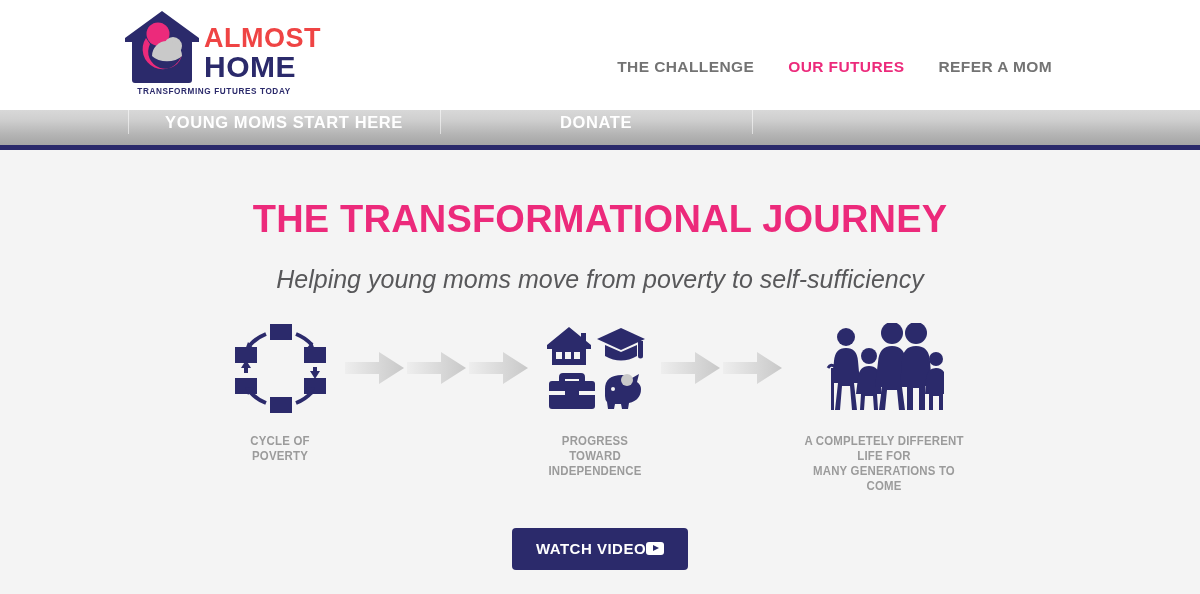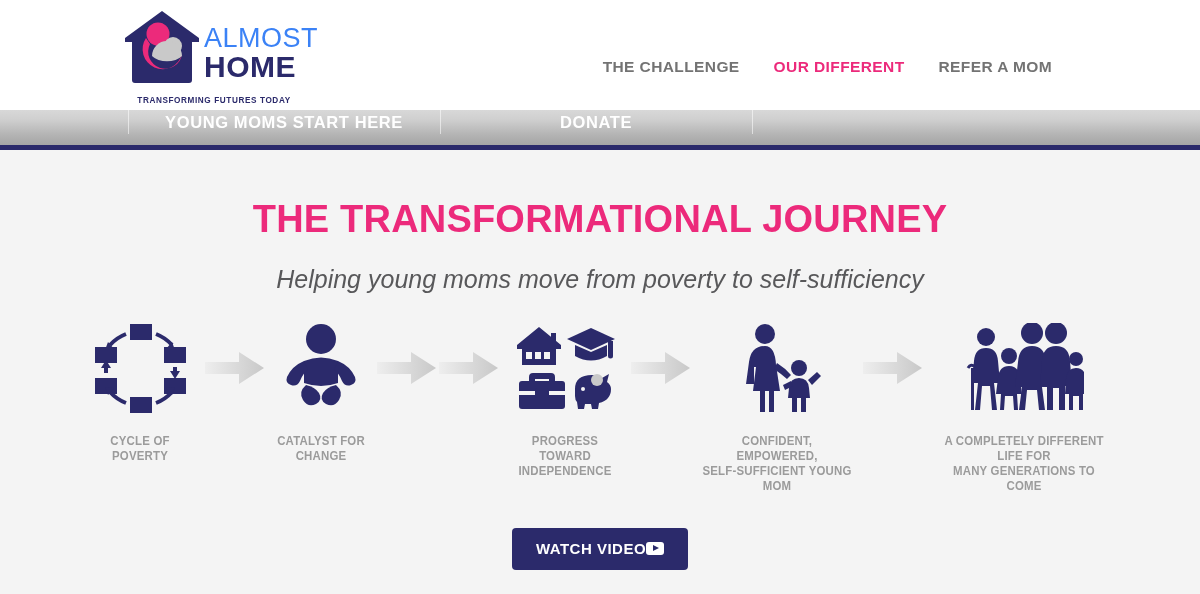--- a/index.html
+++ b/index.html
@@ -19,29 +19,29 @@
   }
   .logo-wrap {
     position: absolute;
     left: 122px; top: 8px;
     width: 180px; height: 92px;
     display: flex; align-items: flex-start;
   }
   .logo-mark { width: 80px; height: 78px; flex: 0 0 80px; }
   .logo-text { margin-left: 2px; padding-top: 18px; }
   .logo-almost {
-    font-size: 27px; font-weight: normal; letter-spacing: .5px;
-    color: #3b82f6; line-height: .95; font-family: "Liberation Sans", sans-serif;
+    font-size: 27px; font-weight: bold; letter-spacing: .5px;
+    color: #ef4444; line-height: .95; font-family: "Liberation Sans", sans-serif;
   }
   .logo-home {
     font-size: 30px; font-weight: bold; letter-spacing: .5px;
     color: #2b2a6b; line-height: 1.0;
   }
   .logo-tag {
-    position: absolute; left: 4px; top: 88px;
+    position: absolute; left: 4px; top: 79px;
     width: 176px; text-align: center;
     font-size: 8.2px; font-weight: bold; letter-spacing: .6px;
     color: #2b2a6b;
   }
 
   .topnav {
     position: absolute;
     right: 148px; top: 58px;
     display: flex; gap: 34px;
     align-items: baseline;
@@ -153,21 +153,21 @@
     </svg>
     <div class="logo-text">
       <div class="logo-almost">ALMOST</div>
       <div class="logo-home">HOME</div>
     </div>
     <div class="logo-tag">TRANSFORMING FUTURES TODAY</div>
   </div>
 
   <nav class="topnav">
     <a href="#">THE CHALLENGE</a>
-    <a href="#" class="active">OUR DIFFERENT</a>
+    <a href="#" class="active">OUR FUTURES</a>
     <a href="#">REFER A MOM</a>
   </nav>
 </div>
 
 <div class="graybar">
   <div class="gb-cell gb-pad"></div>
   <div class="gb-cell gb-item">
     <span>YOUNG MOMS START HERE</span>
   </div>
   <div class="gb-cell gb-item">
@@ -221,36 +221,20 @@
         <defs>
             <linearGradient id="ag1" x1="0" y1="0" x2="1" y2="0">
           <stop offset="0" stop-color="#eeeeee"></stop>
               <stop offset="1" stop-color="#c8c8c8"></stop>
         </linearGradient>
           </defs>
         <path d="M0 11 H34 V1 L59 17 L34 33 V23 H0 Z" fill="url(#ag1)"></path>
       </svg>
     </div>
 
-    <div class="stage w2">
-      <div class="stage-icon">
-        <svg width="78" height="90" viewBox="0 0 78 90">
-          <g fill="#2b2a6b">
-            <circle cx="39" cy="16" r="15"></circle>
-            <path d="M22 38 q17 -7 34 0 l0 22 q-17 6 -34 0 z"></path>
-            <path d="M22 38 q-12 5 -17 16 q-2 6 4 8 q6 2 9 -4 q3 -8 8 -11 z"></path>
-            <path d="M56 38 q12 5 17 16 q2 6 -4 8 q-6 2 -9 -4 q-3 -8 -8 -11 z"></path>
-            <path d="M24 62 q-8 7 -3 15 q5 8 13 4 q7 -4 3 -11 q-4 -6 -13 -8 z"></path>
-            <path d="M54 62 q8 7 3 15 q-5 8 -13 4 q-7 -4 -3 -11 q4 -6 13 -8 z"></path>
-          </g>
-        </svg>
-      </div>
-      <div class="stage-label">CATALYST FOR
-CHANGE</div>
-    </div>
 
     <div class="arrow">
       <svg width="60" height="34" viewBox="0 0 60 34">
         <defs>
             <linearGradient id="ag2" x1="0" y1="0" x2="1" y2="0">
           <stop offset="0" stop-color="#eeeeee"></stop>
               <stop offset="1" stop-color="#c8c8c8"></stop>
         </linearGradient>
           </defs>
         <path d="M0 11 H34 V1 L59 17 L34 33 V23 H0 Z" fill="url(#ag2)"></path>
@@ -307,39 +291,20 @@
         <defs>
             <linearGradient id="ag4" x1="0" y1="0" x2="1" y2="0">
           <stop offset="0" stop-color="#eeeeee"></stop>
               <stop offset="1" stop-color="#c8c8c8"></stop>
         </linearGradient>
           </defs>
         <path d="M0 11 H34 V1 L59 17 L34 33 V23 H0 Z" fill="url(#ag4)"></path>
       </svg>
     </div>
 
-    <div class="stage w5">
-      <div class="stage-icon">
-        <svg width="92" height="90" viewBox="0 0 92 90">
-          <g fill="#2b2a6b">
-
-            <circle cx="34" cy="11" r="10"></circle>
-            <path d="M34 23 q-14 0 -16 16 l-3 22 h8 l0 -17 l2 0 l-3 24 h7 l0 21 h5 l0 -21 l4 0 l0 21 h5 l0 -21 l6 0 l-4 -26 q-1 -19 -11 -19 z"></path>
-            <path d="M46 40 q8 5 14 12 l-4 4 q-7 -6 -13 -10 z"></path>
-
-            <circle cx="68" cy="45" r="8"></circle>
-            <path d="M68 55 q-9 0 -10 10 l-1 10 h4 l0 14 h5 l0 -14 h4 l0 14 h5 l0 -14 h4 l-1 -10 q-1 -10 -10 -10 z"></path>
-            <path d="M60 58 l-8 4 2 5 l8 -4 z"></path>
-            <path d="M77 57 l9 -8 4 4 l-9 9 z"></path>
-          </g>
-        </svg>
-      </div>
-      <div class="stage-label">CONFIDENT, EMPOWERED,
-SELF-SUFFICIENT YOUNG MOM</div>
-    </div>
 
     <div class="arrow">
       <svg width="60" height="34" viewBox="0 0 60 34">
         <defs>
             <linearGradient id="ag5" x1="0" y1="0" x2="1" y2="0">
           <stop offset="0" stop-color="#eeeeee"></stop>
               <stop offset="1" stop-color="#c8c8c8"></stop>
         </linearGradient>
           </defs>
         <path d="M0 11 H34 V1 L59 17 L34 33 V23 H0 Z" fill="url(#ag5)"></path>

